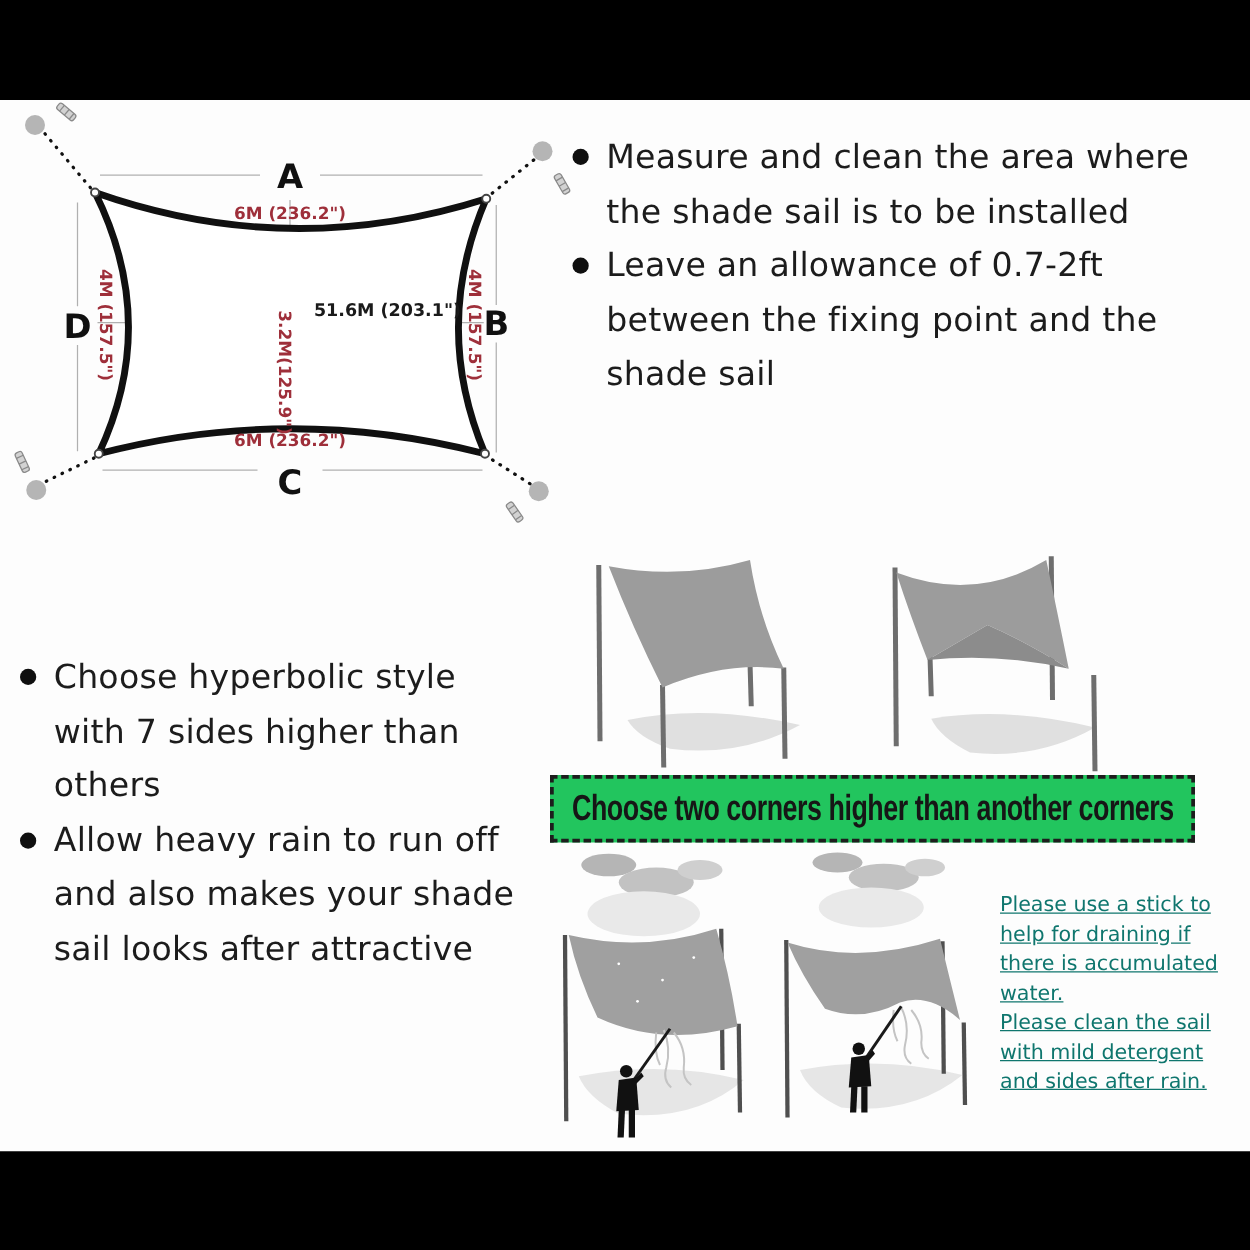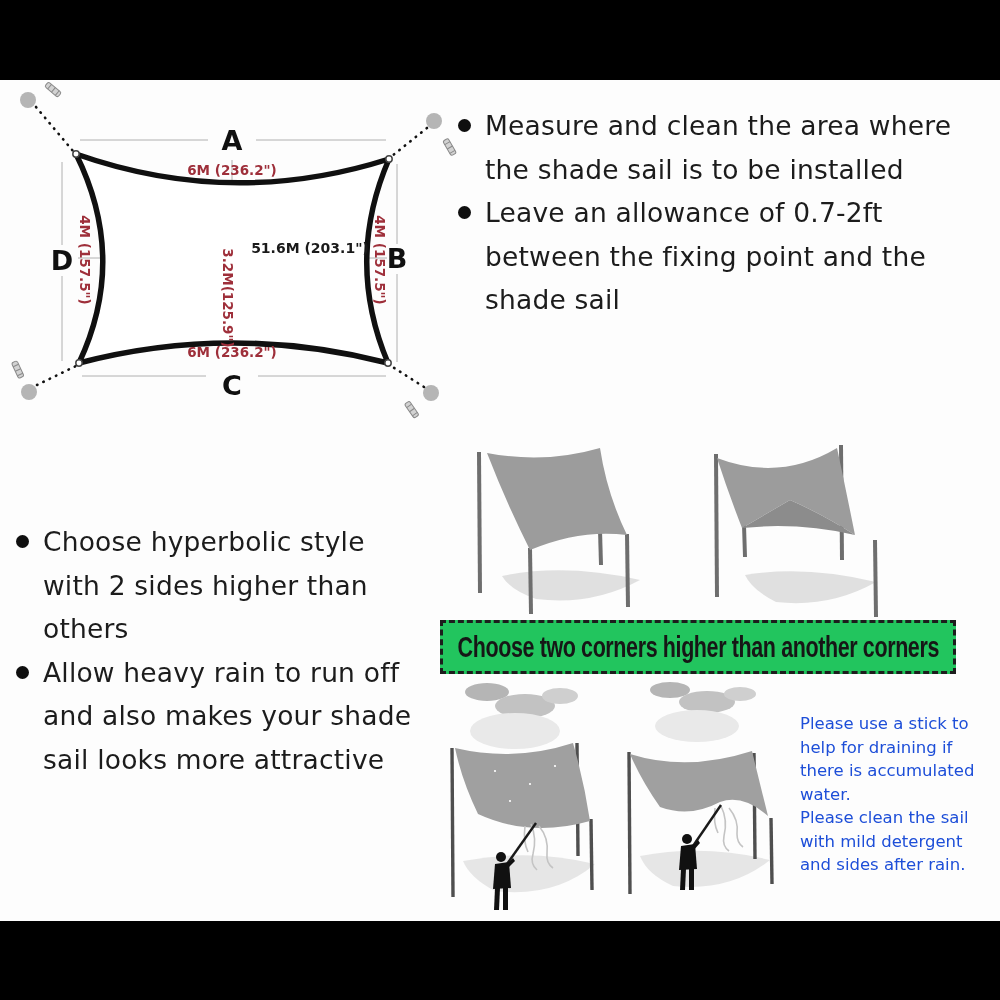--- a/index.html
+++ b/index.html
@@ -12,21 +12,21 @@
   .bitem{display:flex;gap:14px;align-items:flex-start;}
   .bdot{flex:0 0 13px;width:13px;height:13px;border-radius:50%;background:#0f0f0f;margin-top:15px;}
   .btext{font-size:26.5px;line-height:43.5px;color:#1c1c1c;letter-spacing:0.2px;}
   
   .banner{border:3px dashed #1d1d1d;display:flex;align-items:center;justify-content:center;
           background:#22c55e;}
   .banner-text{font-family:"Liberation Sans",sans-serif;font-weight:bold;font-size:29px;
                color:#161616;white-space:nowrap;display:inline-block;transform:scaleX(0.74);
                letter-spacing:-0.5px;}
   
-  .note{font-size:16.5px;line-height:23.5px;color:#1d4ed8;}
+  .note{font-size:16.5px;line-height:23.5px;color:#0f766e;text-decoration:underline;}
   .note p{margin:0;}
   svg text{font-family:"DejaVu Sans",sans-serif;}
   .redtxt{fill:#9e2f3a;font-size:13.5px;font-weight:bold;}
   .sideletter{fill:#101010;font-size:27px;font-weight:bold;}
 </style>
 </head>
 <body>
 
 <div id="page">
   <div class="abs" style="left:0;top:0;width:1000px;height:80px;background:#000;"></div>
@@ -118,25 +118,25 @@
       </div>
       <div class="bitem">
         <span class="bdot"></span>
         <span class="btext">Leave an allowance of 0.7-2ft between the fixing point and the shade sail</span>
       </div>
     </div>
 
     <div class="abs blist" style="left:16px;top:440px;width:410px;">
       <div class="bitem">
         <span class="bdot"></span>
-        <span class="btext">Choose hyperbolic style with 2 sides higher than others</span>
-      </div>
-      <div class="bitem">
-        <span class="bdot"></span>
-        <span class="btext">Allow heavy rain to run off and also makes your shade sail looks more attractive</span>
+        <span class="btext">Choose hyperbolic style with 7 sides higher than others</span>
+      </div>
+      <div class="bitem">
+        <span class="bdot"></span>
+        <span class="btext">Allow heavy rain to run off and also makes your shade sail looks after attractive</span>
       </div>
     </div>
 
     <svg class="abs" style="left:440px;top:350px;" width="560" height="191" viewBox="0 0 560 191">
 
       <g>
         <path d="M62,146 Q125,133 200,150 Q152,176 96,169 Q70,160 62,146 Z" fill="#e0e0e0"></path>
         <g stroke="#6e6e6e" stroke-width="4">
           <line x1="39" y1="22" x2="40" y2="163"></line>
           <line x1="90" y1="118" x2="91" y2="184"></line>

